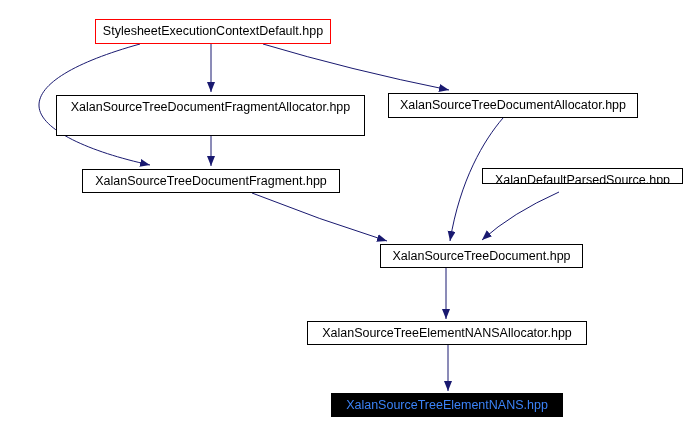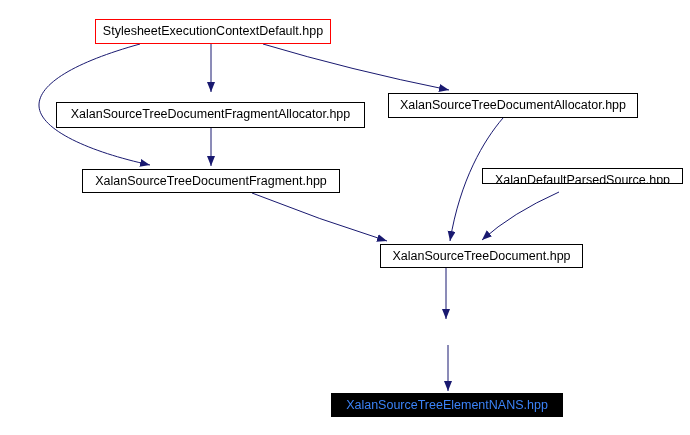--- a/index.html
+++ b/index.html
@@ -67,26 +67,27 @@
       <path d="M 252,193 Q 320,220 387,241" marker-end="url(#arrow)"></path>
       <path d="M 503,118 C 484,140 460,180 450,241" marker-end="url(#arrow)"></path>
       <path d="M 559,192 Q 512,213 482,240" marker-end="url(#arrow)"></path>
       <path d="M 446,268 L 446,319" marker-end="url(#arrow)"></path>
       <path d="M 448,345 L 448,391" marker-end="url(#arrow)"></path>
     </g>
   </svg>
 
   <div class="node highlighted" style="left:95px; top:19px; width:236px; height:25px;">StylesheetExecutionContextDefault.hpp</div>
 
-  <div class="node" style="left:56px; top:102px; width:309px; height:26px;">XalanSourceTreeDocumentFragmentAllocator.hpp</div>
+  <div class="node" style="left:56px; top:95px; width:309px; height:41px;">XalanSourceTreeDocumentFragmentAllocator.hpp</div>
 
   <div class="node" style="left:388px; top:93px; width:250px; height:25px;">XalanSourceTreeDocumentAllocator.hpp</div>
 
   <div class="node" style="left:82px; top:169px; width:258px; height:24px;">XalanSourceTreeDocumentFragment.hpp</div>
 
   <div class="node" style="left:482px; top:168px; width:201px; height:16px;">XalanDefaultParsedSource.hpp</div>
 
   <div class="node" style="left:344px; top:244px; width:203px; height:24px;margin-left:36px;">XalanSourceTreeDocument.hpp</div>
 
+  <div class="node" style="left:307px; top:321px; width:280px; height:24px;">XalanSourceTreeElementNANSAllocator.hpp</div>
 
   <div class="node current" style="left:331px; top:393px; width:232px; height:24px;">XalanSourceTreeElementNANS.hpp</div>
 
 </div>
 
 </body></html>

